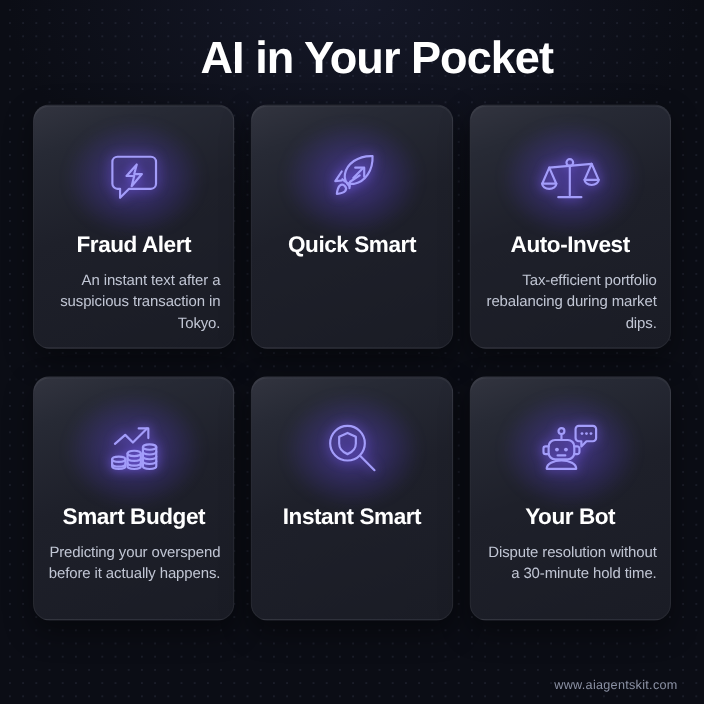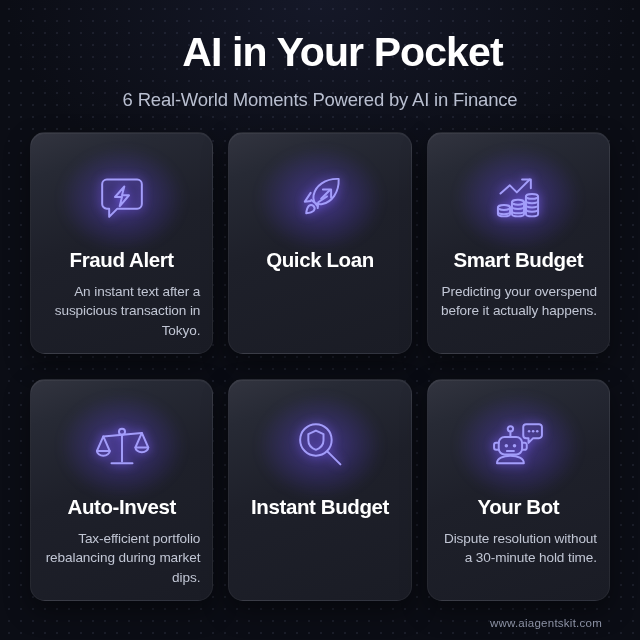--- a/index.html
+++ b/index.html
@@ -120,37 +120,36 @@
     line-height:1.42;
     color:#c1c6d4;
     text-align:right;
     letter-spacing:-0.1px;
     max-width:168px;
   }
 
   
   .footer {
     position:absolute;
-    right:38px;
+    right:24px;
     bottom:11px;
     font-size:11.5px;
     letter-spacing:0.25px;
     color:#8b91a4;
   }
 </style>
 </head>
 <body>
 
 <div id="poster">
 
   <div id="dot-grid"></div>
 
   <div class="header">
     <div class="poster-title">AI in Your Pocket</div>
-    <div class="poster-subtitle">6 Real-World Moments Powered by AI in Finance</div>
   </div>
 
   <div class="card-grid">
 
     <div class="card">
       <div class="icon-wrap">
         <svg viewBox="0 0 48 48">
           <path d="M11 9h26a4 4 0 0 1 4 4v17a4 4 0 0 1-4 4H20l-7 7v-7h-2a4 4 0 0 1-4-4V13a4 4 0 0 1 4-4z"></path>
           <path d="M26 15l-8 9h6l-2 8 8-9.5h-6z"></path>
         </svg>
@@ -163,21 +162,38 @@
       <div class="icon-wrap">
         <svg viewBox="0 0 48 48">
           <path d="M20.5 30.5c-3-3-4-7-3.5-9.5C18.5 13 27 6.5 38.5 7c.5 11.5-6 20-14 21.5-2.5.5-6.5-.5-9.5-3.5" transform="translate(1.5,1.5)"></path>
           <path d="M16 27.5l-5 .5 5-7.5"></path>
           <path d="M22 33.5l.5-5 7.5-5"></path>
           <path d="M14.5 31.5c-1.8 1.8-2.3 6.5-2.3 6.5s4.7-.5 6.5-2.3a3 3 0 0 0-4.2-4.2z"></path>
           <path d="M25 25.5l7.5-7.5"></path>
           <path d="M26.5 17.5h7v7"></path>
         </svg>
       </div>
-      <div class="card-title">Quick Loan</div>
+      <div class="card-title">Quick Smart</div>
+    </div>
+
+    <div class="card">
+      <div class="icon-wrap">
+        <svg viewBox="0 0 48 48">
+          <circle cx="24" cy="13.5" r="2.6"></circle>
+          <path d="M24 16.1V39"></path>
+          <path d="M15 40.5h18"></path>
+          <path d="M8 17.5l33-3"></path>
+          <path d="M8 17.5L2.5 30h11z"></path>
+          <path d="M2.5 30a5.5 4 0 0 0 11 0"></path>
+          <path d="M41 14.5L35.5 27h11z"></path>
+          <path d="M35.5 27a5.5 4 0 0 0 11 0"></path>
+        </svg>
+      </div>
+      <div class="card-title">Auto-Invest</div>
+      <div class="card-desc">Tax-efficient portfolio rebalancing during market dips.</div>
     </div>
 
     <div class="card">
       <div class="icon-wrap">
         <svg viewBox="0 0 48 48">
           <path d="M9 21l8-7 6 6 11-11"></path>
           <path d="M27.5 9H35v7.5"></path>
           <ellipse cx="12" cy="33" rx="5.2" ry="2.1"></ellipse>
           <path d="M6.8 33v5.5c0 1.2 2.3 2.1 5.2 2.1s5.2-.9 5.2-2.1V33"></path>
           <path d="M6.8 36.7c0 1.2 2.3 2.1 5.2 2.1s5.2-.9 5.2-2.1"></path>
@@ -192,43 +208,26 @@
           <path d="M30.8 34.6c0 1.2 2.3 2.1 5.2 2.1s5.2-.9 5.2-2.1"></path>
         </svg>
       </div>
       <div class="card-title">Smart Budget</div>
       <div class="card-desc">Predicting your overspend before it actually happens.</div>
     </div>
 
     <div class="card">
       <div class="icon-wrap">
         <svg viewBox="0 0 48 48">
-          <circle cx="24" cy="13.5" r="2.6"></circle>
-          <path d="M24 16.1V39"></path>
-          <path d="M15 40.5h18"></path>
-          <path d="M8 17.5l33-3"></path>
-          <path d="M8 17.5L2.5 30h11z"></path>
-          <path d="M2.5 30a5.5 4 0 0 0 11 0"></path>
-          <path d="M41 14.5L35.5 27h11z"></path>
-          <path d="M35.5 27a5.5 4 0 0 0 11 0"></path>
-        </svg>
-      </div>
-      <div class="card-title">Auto-Invest</div>
-      <div class="card-desc">Tax-efficient portfolio rebalancing during market dips.</div>
-    </div>
-
-    <div class="card">
-      <div class="icon-wrap">
-        <svg viewBox="0 0 48 48">
           <circle cx="20.5" cy="20.5" r="13.5"></circle>
           <path d="M30.5 30.5L41.5 41.5"></path>
           <path d="M20.5 12.5l6.5 3v5.2c0 4-2.8 6.8-6.5 8.3-3.7-1.5-6.5-4.3-6.5-8.3V15.5z"></path>
         </svg>
       </div>
-      <div class="card-title">Instant Budget</div>
+      <div class="card-title">Instant Smart</div>
     </div>
 
     <div class="card">
       <div class="icon-wrap">
         <svg viewBox="0 0 48 48">
           <circle cx="17.5" cy="11" r="2.3"></circle>
           <path d="M17.5 13.3V18"></path>
           <rect x="7.5" y="18" width="20" height="15" rx="5"></rect>
           <circle cx="14" cy="25.5" r="1.5" fill="#a39dfa" stroke="none"></circle>
           <circle cx="21" cy="25.5" r="1.5" fill="#a39dfa" stroke="none"></circle>

